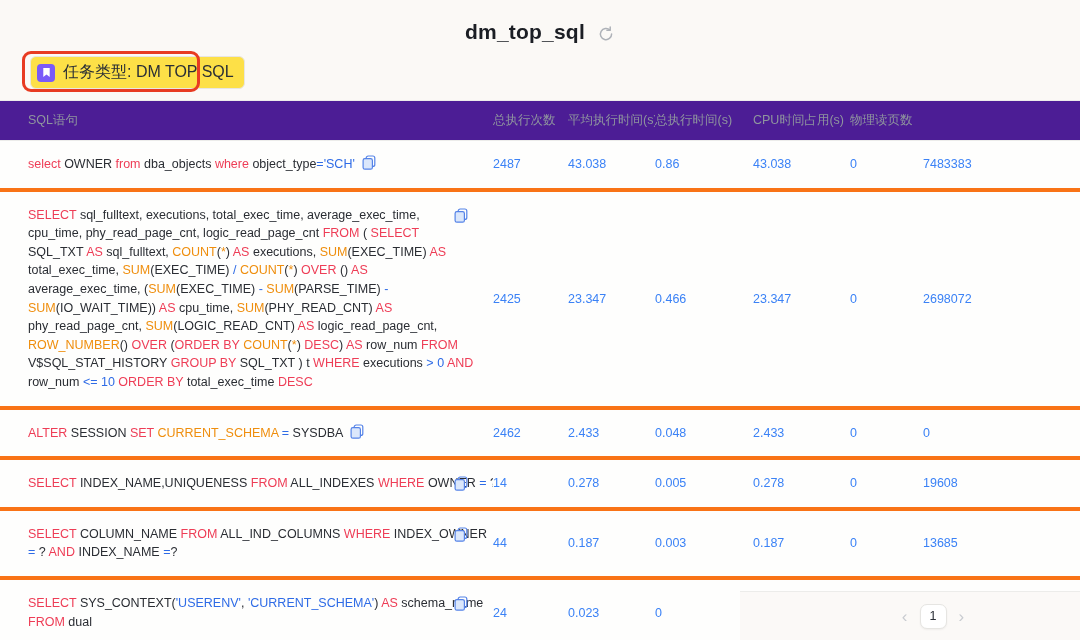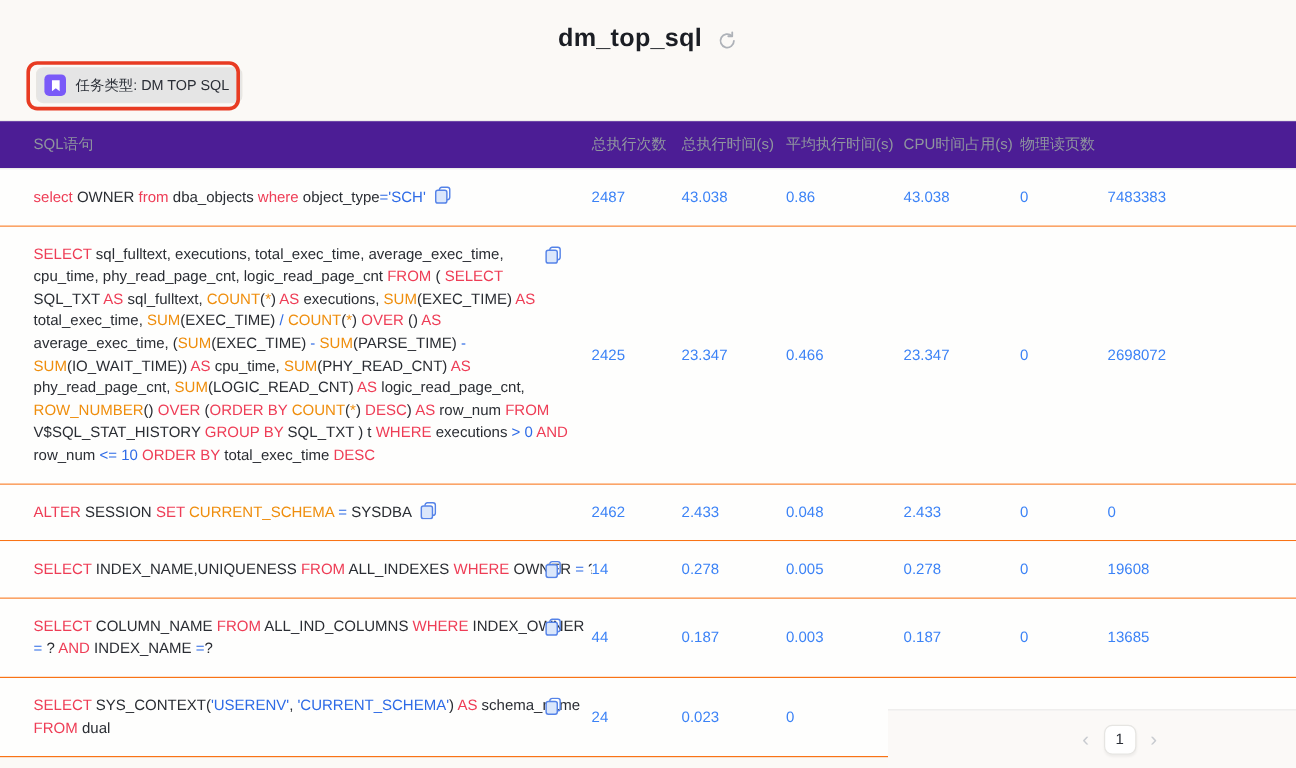--- a/index.html
+++ b/index.html
@@ -14,22 +14,22 @@
     --line:#ececea; --muted:#8f959e;
   }
   
   .topbar { height:100px; padding:20px 28px 0; position:relative; }
   .title-row { display:flex; align-items:center; gap:12px;justify-content:center; }
   .page-title { font-size:21px; font-weight:700; letter-spacing:.2px; color:#1b1e24; }
   .refresh-btn { width:18px; height:18px; cursor:pointer; display:inline-flex; margin-top:3px; }
   .badge {
     display:inline-flex; align-items:center; gap:8px;
     margin-top:12px; margin-left:2px;
-    background:#e5e5e5; border:1px solid #e8e6e2; border-radius:6px;
-    padding:5px 10px 5px 6px; font-size:12px; font-weight:500; color:#2a2e36;
+    background:#fde047; border:1px solid #e8e6e2; border-radius:6px;
+    padding:5px 10px 5px 6px; font-size:16px; font-weight:500; color:#2a2e36;
   }
   .badge-icon {
     width:18px; height:18px; border-radius:4px; background:var(--accent);
     display:inline-flex; align-items:center; justify-content:center;
   }
   .annotation-box {
     position:absolute; left:22px; top:51px; width:178px; height:41px;
     border:3px solid var(--anno); border-radius:9px; pointer-events:none;
   }
   
@@ -41,21 +41,21 @@
   .thead { height:40px; background:#4c1d95; border-bottom:1px solid var(--line); }
   .th {
     display:flex; align-items:center; position:relative;
     font-size:12.5px; color:var(--muted); white-space:nowrap; overflow:hidden;
   }
   .th:first-child { padding-left:28px; }
   .th + .th::before {
     content:""; position:absolute; left:-14px; top:50%; transform:translateY(-50%);
     width:1px; height:14px; background:#e3e2df;
   }
-  .trow { border-bottom:1px solid #f97316; background:#fefefd; }
+  .trow { border-bottom:4px solid #f97316; background:#fefefd; }
   .cell-sql {
     position:relative; padding:14px 50px 14px 28px;
     font-size:12.5px; line-height:18.6px; color:var(--txt);
     overflow:hidden;
   }
   .sql-line { white-space:nowrap; }
   .tok-k { color:var(--kw); }
   .tok-f { color:var(--fn); }
   .tok-b { color:var(--lit); }
   .tok-t { color:var(--txt); }
@@ -104,22 +104,22 @@
     </span>
     <span>任务类型: DM TOP SQL</span>
   </div>
   <div class="annotation-box"></div>
 </div>
 
 <div class="table">
   <div class="grid-row thead">
       <div class="th">SQL语句</div>
       <div class="th">总执行次数</div>
+      <div class="th">平均执行时间(s)</div>
       <div class="th">总执行时间(s)</div>
-      <div class="th">平均执行时间(s)</div>
       <div class="th">CPU时间占用(s)</div>
       <div class="th">物理读页数</div>
     </div>
   <div>
       <div class="grid-row trow">
         <div class="cell-sql">
           <div class="sql-line"><span class="tok-k">select</span><span class="tok-t"> OWNER </span><span class="tok-k">from</span><span class="tok-t"> dba_objects </span><span class="tok-k">where</span><span class="tok-t"> object_type</span><span class="tok-b">='SCH'</span><svg class="copy-btn copy-inline" viewBox="0 0 14 15" xmlns="http://www.w3.org/2000/svg">
     <path d="M4.2 3.4V3a2 2 0 0 1 2-2h4.6a2 2 0 0 1 2 2v6.4a2 2 0 0 1-2 2h-.6" fill="none" stroke="#5583e8" stroke-width="1.2"></path>
     <rect x="1.1" y="3.6" width="9.3" height="10.6" rx="1.8" fill="#dbe7fb" stroke="#5583e8" stroke-width="1.2"></rect>
   </svg></div>

